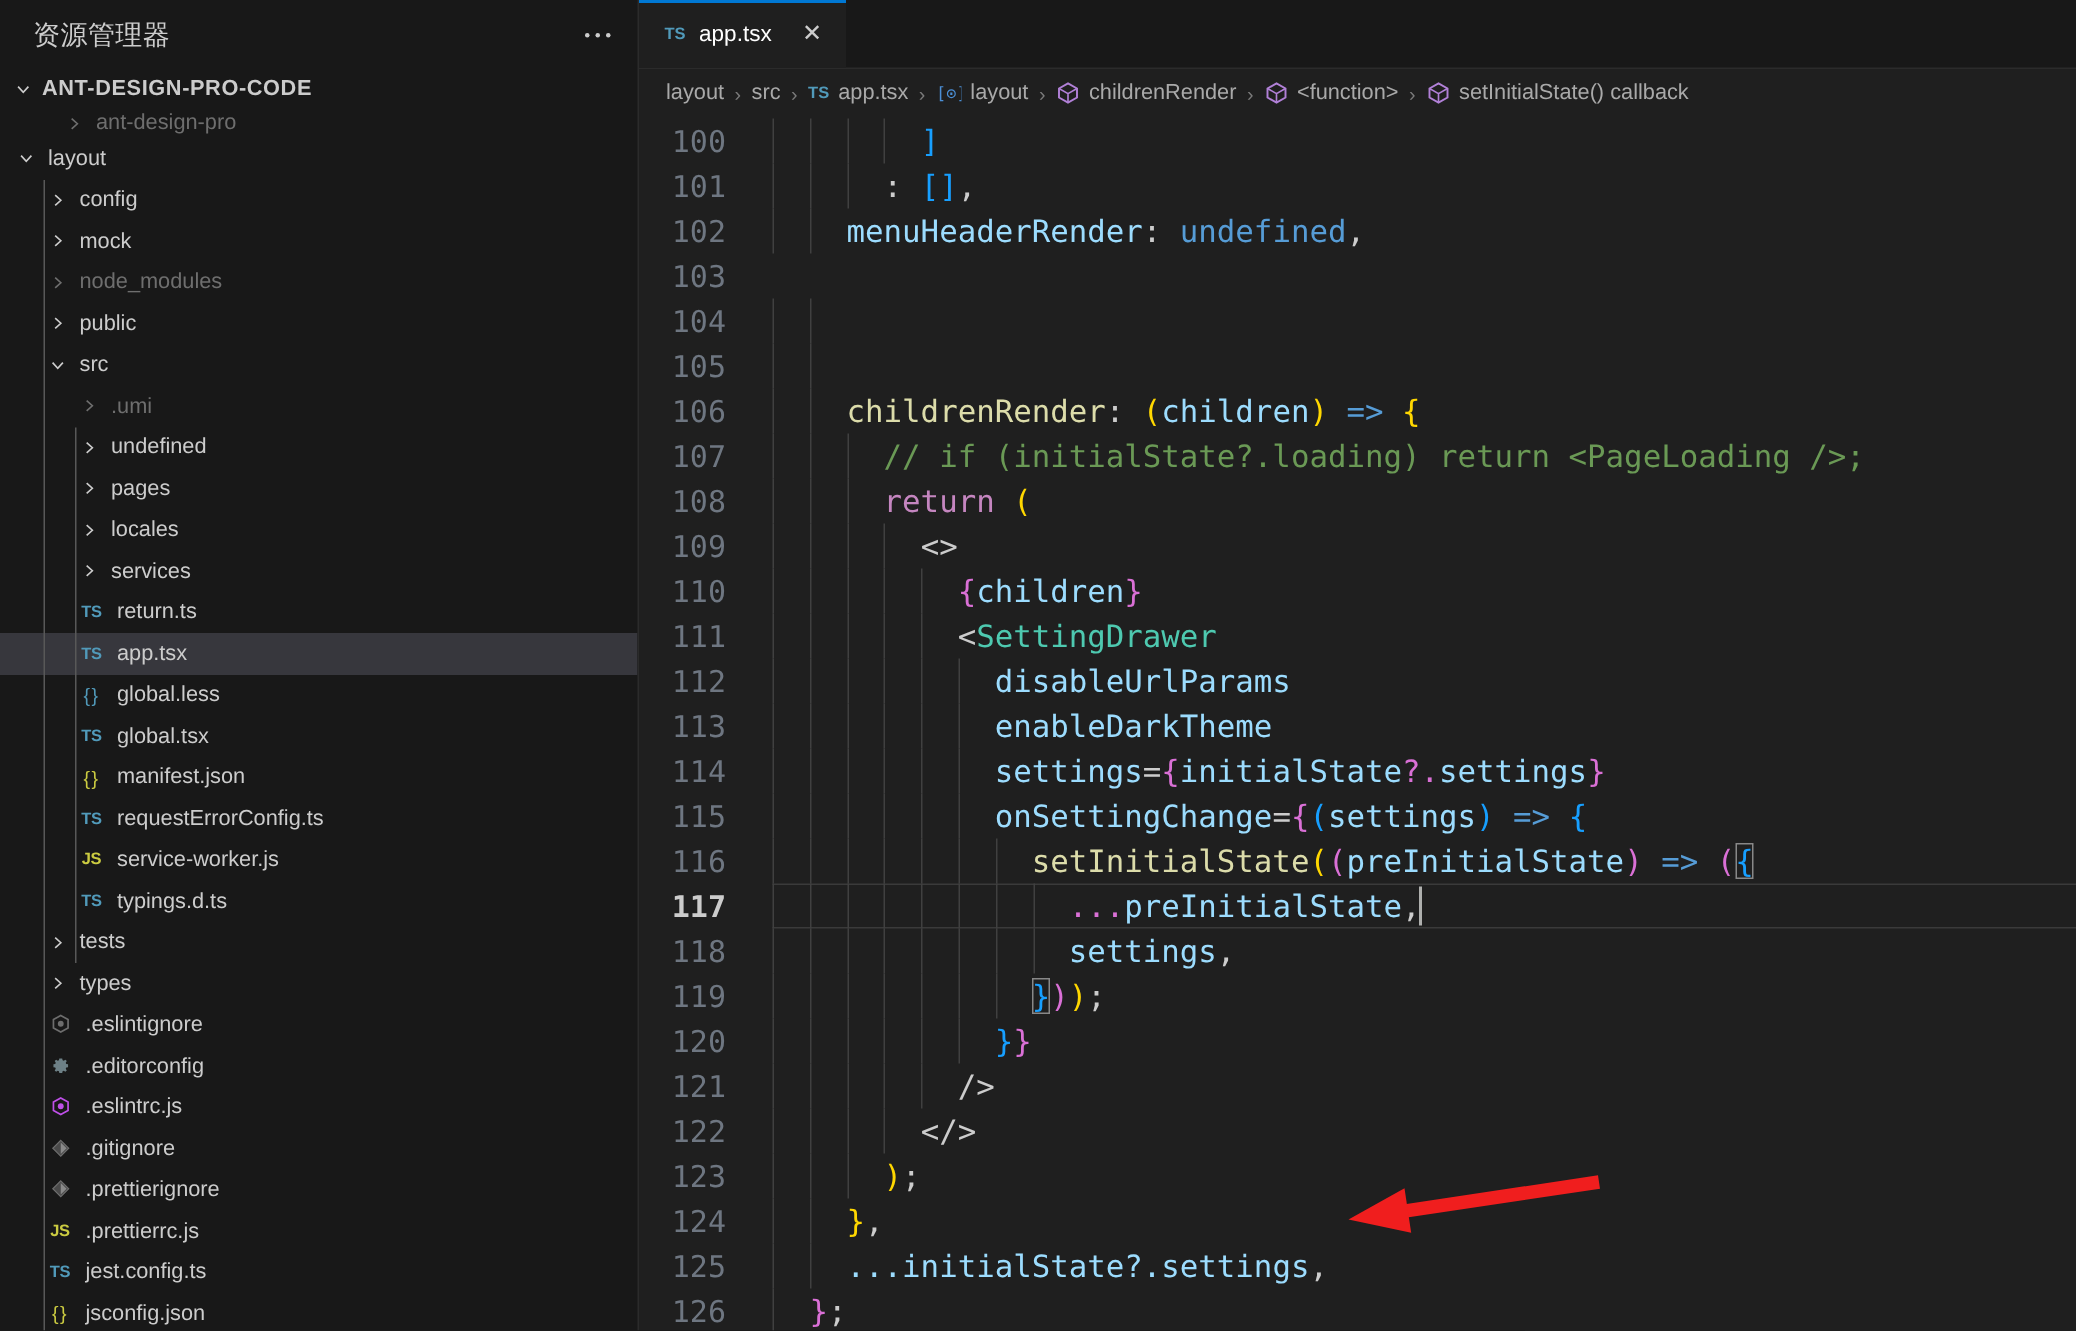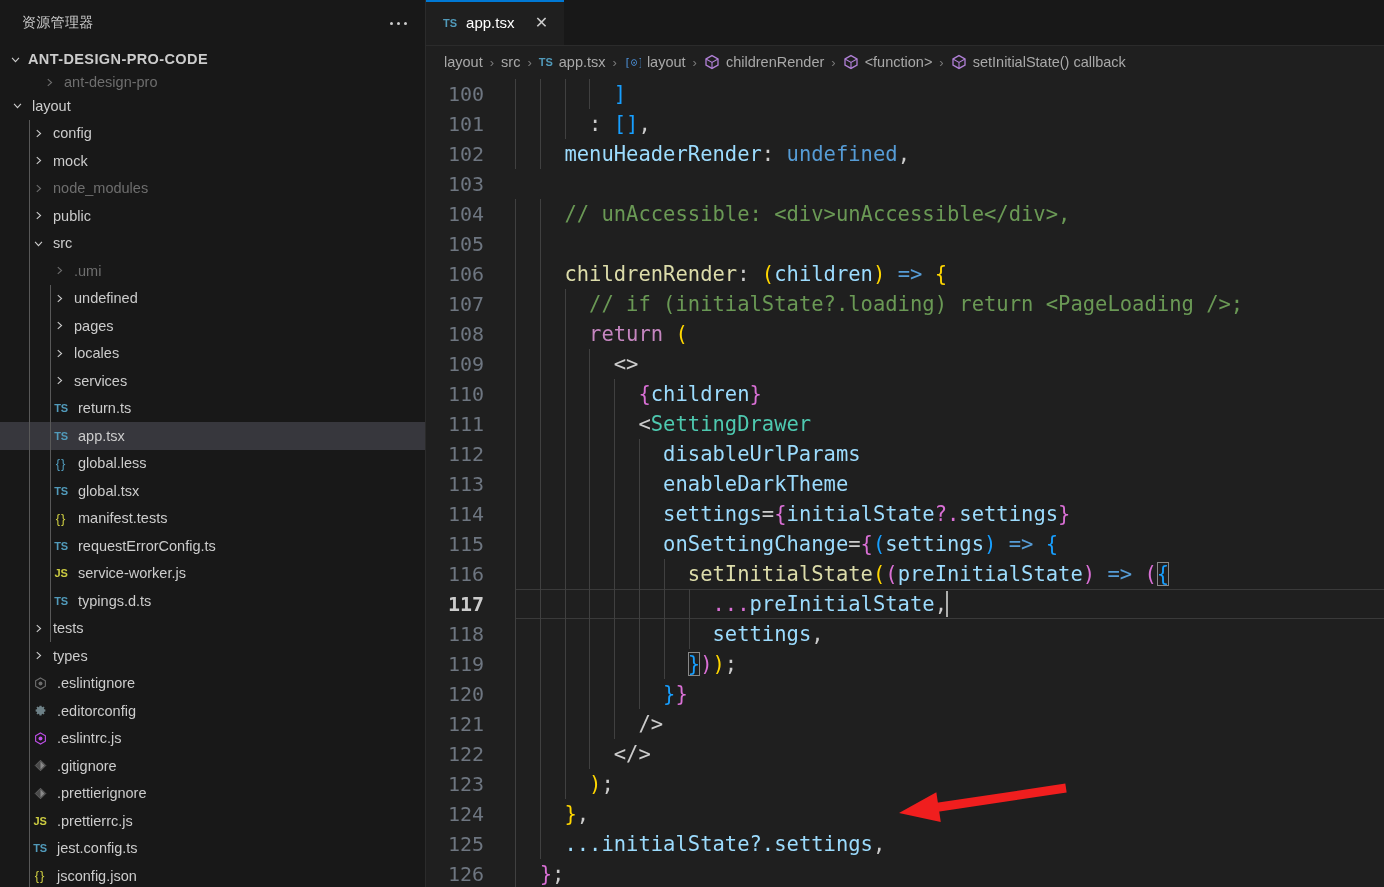--- a/index.html
+++ b/index.html
@@ -20,21 +20,21 @@
     position: relative;
     flex: 0 0 426px;
   }
   .sb-header {
     height: 46px;
     display: flex; align-items: center; justify-content: space-between;
     padding: 0 14px 0 22px;
     flex: 0 0 46px;
   }
   .sb-title {
-    font-size: 14px; color: #cccccc; letter-spacing: .3px;
+    font-size: 18px; color: #cccccc; letter-spacing: .3px;
   }
   .sb-dots {
     display: flex; gap: 4px; align-items: center; padding: 6px 4px;
     cursor: pointer;
   }
   .sb-dots i {
     width: 3px; height: 3px; background: #cccccc; border-radius: 50%; display:block;
   }
   .sb-root {
     height: 26px; display: flex; align-items: center;
@@ -315,21 +315,21 @@
           <span class="label">global.less</span>
         </div>
         <div class="row">
           <span style="display: inline-block; width: 50px;"></span>
           <span class="ficon ts">TS</span>
           <span class="label">global.tsx</span>
         </div>
         <div class="row">
           <span style="display: inline-block; width: 50px;"></span>
           <span class="ficon json">{}</span>
-          <span class="label">manifest.tests</span>
+          <span class="label">manifest.json</span>
         </div>
         <div class="row">
           <span style="display: inline-block; width: 50px;"></span>
           <span class="ficon ts">TS</span>
           <span class="label">requestErrorConfig.ts</span>
         </div>
         <div class="row">
           <span style="display: inline-block; width: 50px;"></span>
           <span class="ficon js">JS</span>
           <span class="label">service-worker.js</span>
@@ -480,21 +480,21 @@
           <span>setInitialState() callback</span>
         </span>
       </div>
 
     <div class="code-area">
       <div class="codeinner" id="codeinner">
           <div class="cline"><span class="ln">100</span><span class="ctext"><span class="ig" style="left: 15px; top: 0px; height: 30px;"></span><span class="ig" style="left: 39.8px; top: 0px; height: 30px;"></span><span class="ig" style="left: 64.6px; top: 0px; height: 30px;"></span><span class="ig" style="left: 89.4px; top: 0px; height: 30px;"></span><span class="t-plain">        </span><span class="t-b3">]</span></span></div>
           <div class="cline"><span class="ln">101</span><span class="ctext"><span class="ig" style="left: 15px; top: 0px; height: 30px;"></span><span class="ig" style="left: 39.8px; top: 0px; height: 30px;"></span><span class="ig" style="left: 64.6px; top: 0px; height: 30px;"></span><span class="t-plain">      : </span><span class="t-b3">[]</span><span class="t-punc">,</span></span></div>
           <div class="cline"><span class="ln">102</span><span class="ctext"><span class="ig" style="left: 15px; top: 0px; height: 30px;"></span><span class="ig" style="left: 39.8px; top: 0px; height: 30px;"></span><span class="t-plain">    </span><span class="t-prop">menuHeaderRender</span><span class="t-punc">: </span><span class="t-kw2">undefined</span><span class="t-punc">,</span></span></div>
           <div class="cline"><span class="ln">103</span></div>
-          <div class="cline"><span class="ln">104</span><span class="ctext"><span class="ig" style="left: 15px; top: 0px; height: 30px;"></span><span class="ig" style="left: 39.8px; top: 0px; height: 30px;"></span><span class="t-plain">    </span><span class="t-cmt">// unAccessible: &lt;div&gt;unAccessible&lt;/div&gt;,</span></span></div>
+          <div class="cline"><span class="ln">104</span><span class="ctext"><span class="ig" style="left: 15px; top: 0px; height: 30px;"></span><span class="ig" style="left: 39.8px; top: 0px; height: 30px;"></span><span class="t-plain">    </span></span></div>
           <div class="cline"><span class="ln">105</span><span class="ctext"><span class="ig" style="left: 15px; top: 0px; height: 30px;"></span><span class="ig" style="left: 39.8px; top: 0px; height: 30px;"></span><span class="t-plain">    </span></span></div>
           <div class="cline"><span class="ln">106</span><span class="ctext"><span class="ig" style="left: 15px; top: 0px; height: 30px;"></span><span class="ig" style="left: 39.8px; top: 0px; height: 30px;"></span><span class="t-plain">    </span><span class="t-fn">childrenRender</span><span class="t-punc">: </span><span class="t-b1">(</span><span class="t-prop">children</span><span class="t-b1">)</span><span class="t-kw2"> =&gt; </span><span class="t-b1">{</span></span></div>
           <div class="cline"><span class="ln">107</span><span class="ctext"><span class="ig" style="left: 15px; top: 0px; height: 30px;"></span><span class="ig" style="left: 39.8px; top: 0px; height: 30px;"></span><span class="ig" style="left: 64.6px; top: 0px; height: 30px;"></span><span class="t-plain">      </span><span class="t-cmt">// if (initialState?.loading) return &lt;PageLoading /&gt;;</span></span></div>
           <div class="cline"><span class="ln">108</span><span class="ctext"><span class="ig" style="left: 15px; top: 0px; height: 30px;"></span><span class="ig" style="left: 39.8px; top: 0px; height: 30px;"></span><span class="ig" style="left: 64.6px; top: 0px; height: 30px;"></span><span class="t-plain">      </span><span class="t-kw">return</span><span class="t-plain"> </span><span class="t-b1">(</span></span></div>
           <div class="cline"><span class="ln">109</span><span class="ctext"><span class="ig" style="left: 15px; top: 0px; height: 30px;"></span><span class="ig" style="left: 39.8px; top: 0px; height: 30px;"></span><span class="ig" style="left: 64.6px; top: 0px; height: 30px;"></span><span class="ig" style="left: 89.4px; top: 0px; height: 30px;"></span><span class="t-plain">        </span><span class="t-plain">&lt;&gt;</span></span></div>
           <div class="cline"><span class="ln">110</span><span class="ctext"><span class="ig" style="left: 15px; top: 0px; height: 30px;"></span><span class="ig" style="left: 39.8px; top: 0px; height: 30px;"></span><span class="ig" style="left: 64.6px; top: 0px; height: 30px;"></span><span class="ig" style="left: 89.4px; top: 0px; height: 30px;"></span><span class="ig" style="left: 114.2px; top: 0px; height: 30px;"></span><span class="t-plain">          </span><span class="t-b2">{</span><span class="t-prop">children</span><span class="t-b2">}</span></span></div>
           <div class="cline"><span class="ln">111</span><span class="ctext"><span class="ig" style="left: 15px; top: 0px; height: 30px;"></span><span class="ig" style="left: 39.8px; top: 0px; height: 30px;"></span><span class="ig" style="left: 64.6px; top: 0px; height: 30px;"></span><span class="ig" style="left: 89.4px; top: 0px; height: 30px;"></span><span class="ig" style="left: 114.2px; top: 0px; height: 30px;"></span><span class="t-plain">          </span><span class="t-plain">&lt;</span><span class="t-tag">SettingDrawer</span></span></div>
           <div class="cline"><span class="ln">112</span><span class="ctext"><span class="ig" style="left: 15px; top: 0px; height: 30px;"></span><span class="ig" style="left: 39.8px; top: 0px; height: 30px;"></span><span class="ig" style="left: 64.6px; top: 0px; height: 30px;"></span><span class="ig" style="left: 89.4px; top: 0px; height: 30px;"></span><span class="ig" style="left: 114.2px; top: 0px; height: 30px;"></span><span class="ig" style="left: 139px; top: 0px; height: 30px;"></span><span class="t-plain">            </span><span class="t-prop">disableUrlParams</span></span></div>
           <div class="cline"><span class="ln">113</span><span class="ctext"><span class="ig" style="left: 15px; top: 0px; height: 30px;"></span><span class="ig" style="left: 39.8px; top: 0px; height: 30px;"></span><span class="ig" style="left: 64.6px; top: 0px; height: 30px;"></span><span class="ig" style="left: 89.4px; top: 0px; height: 30px;"></span><span class="ig" style="left: 114.2px; top: 0px; height: 30px;"></span><span class="ig" style="left: 139px; top: 0px; height: 30px;"></span><span class="t-plain">            </span><span class="t-prop">enableDarkTheme</span></span></div>
           <div class="cline"><span class="ln">114</span><span class="ctext"><span class="ig" style="left: 15px; top: 0px; height: 30px;"></span><span class="ig" style="left: 39.8px; top: 0px; height: 30px;"></span><span class="ig" style="left: 64.6px; top: 0px; height: 30px;"></span><span class="ig" style="left: 89.4px; top: 0px; height: 30px;"></span><span class="ig" style="left: 114.2px; top: 0px; height: 30px;"></span><span class="ig" style="left: 139px; top: 0px; height: 30px;"></span><span class="t-plain">            </span><span class="t-prop">settings</span><span class="t-plain">=</span><span class="t-b2">{</span><span class="t-prop">initialState</span><span class="t-b2">?.</span><span class="t-prop">settings</span><span class="t-b2">}</span></span></div>

